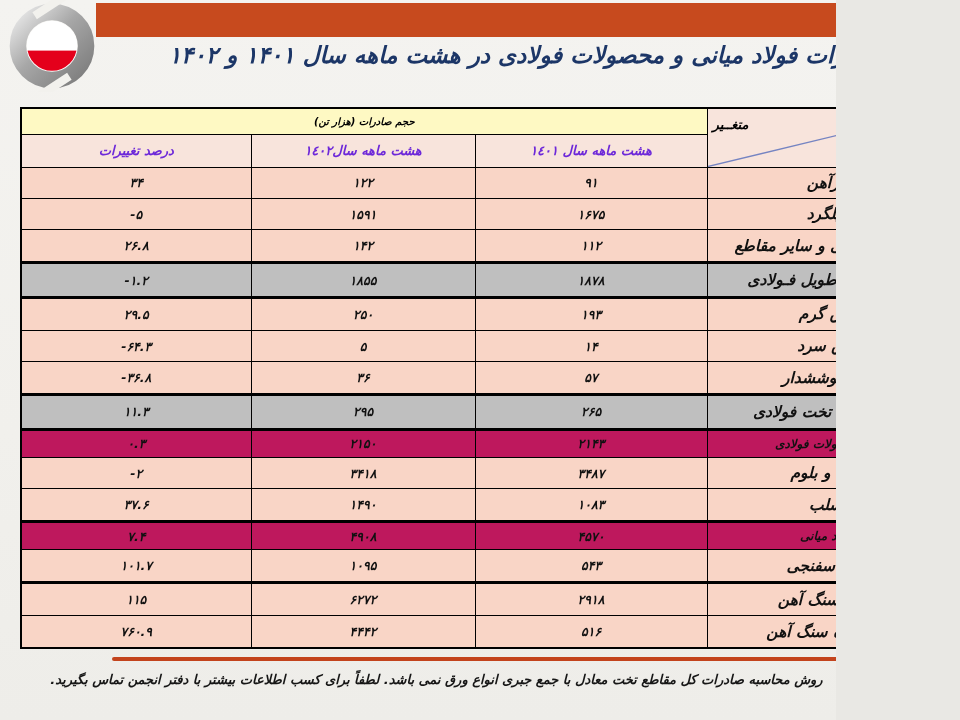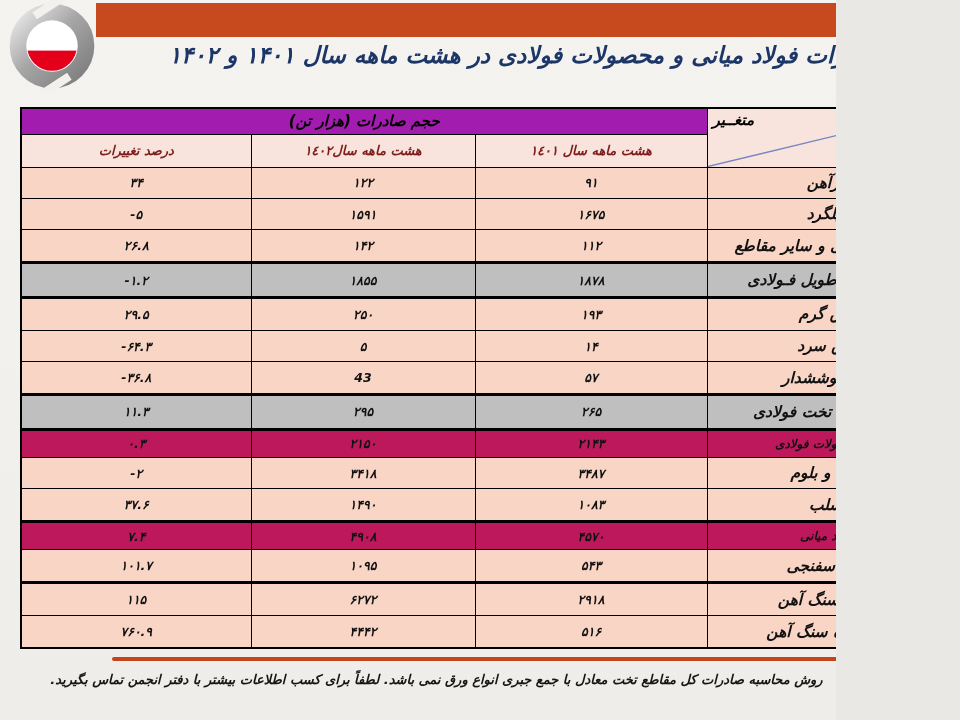--- a/index.html
+++ b/index.html
@@ -13,25 +13,25 @@
   .title{position:absolute;left:100px;top:42px;width:850px;text-align:center;
          direction:rtl;font-size:23px;font-weight:bold;color:#1C3667;letter-spacing:0;}
 
   
   table.steel-table{position:absolute;left:20px;top:107px;width:926px;height:542px;
         border-collapse:collapse;table-layout:fixed;background:#F9D5C6;}
   table.steel-table td,table.steel-table th{border:1.6px solid #000;padding:0 4px;overflow:hidden;}
   table.steel-table{border:2.6px solid #000;}
   tr.ghead{height:26px;}
   tr.subhead{height:33px;}
-  th.green{background:#a21caf;color:#000;font-size:15px;font-weight:bold;text-align:center;}
-  tr.subhead th{background:#F8E4DC;font-size:13px;font-weight:bold;color:#7f1d1d;text-align:center;}
+  th.green{background:#fef9c3;color:#000;font-size:10px;font-weight:bold;text-align:center;}
+  tr.subhead th{background:#F8E4DC;font-size:13px;font-weight:bold;color:#6d28d9;text-align:center;}
   td.corner{background:#F8E4DC;position:relative;padding:0;}
   td.corner svg{position:absolute;left:0;top:0;width:100%;height:100%;}
-  .corner-top{position:absolute;top:2px;left:5px;font-size:15px;font-weight:bold;}
+  .corner-top{position:absolute;top:8px;left:5px;font-size:13px;font-weight:bold;}
   .corner-bottom{position:absolute;bottom:12px;right:2px;font-size:13px;font-weight:bold;}
   tr.row td{text-align:center;font-weight:bold;color:#111;}
   tr.row td.product{font-size:15.5px;padding-left:6px;}
   tr.row td.num{font-size:12.5px;direction:ltr;}
   tr.pink td{background:#F9D5C6;}
   tr.gray td{background:#BFBFBF;}
   tr.orange td{background:#be185d;}
   tr.small td.product{font-size:12px;font-weight:600;}
   tr.thick-top td{border-top-width:3.4px;}
   tr.thick-bottom td{border-bottom-width:3.4px;}
@@ -129,21 +129,21 @@
       </tr>
       <tr class="row pink">
         <td class="product">ورق سرد</td>
         <td class="num">۱۴</td>
         <td class="num">۵</td>
         <td class="num">-۶۴.۳</td>
       </tr>
       <tr class="row pink">
         <td class="product">ورق پوششدار</td>
         <td class="num">۵۷</td>
-        <td class="num">43</td>
+        <td class="num">۳۶</td>
         <td class="num">-۳۶.۸</td>
       </tr>
       <tr class="row gray thick-top thick-bottom">
         <td class="product">کل مقاطع تخت فولادی</td>
         <td class="num">۲۶۵</td>
         <td class="num">۲۹۵</td>
         <td class="num">۱۱.۳</td>
       </tr>
       <tr class="row orange small">
         <td class="product">کل محصولات فولادی</td>

